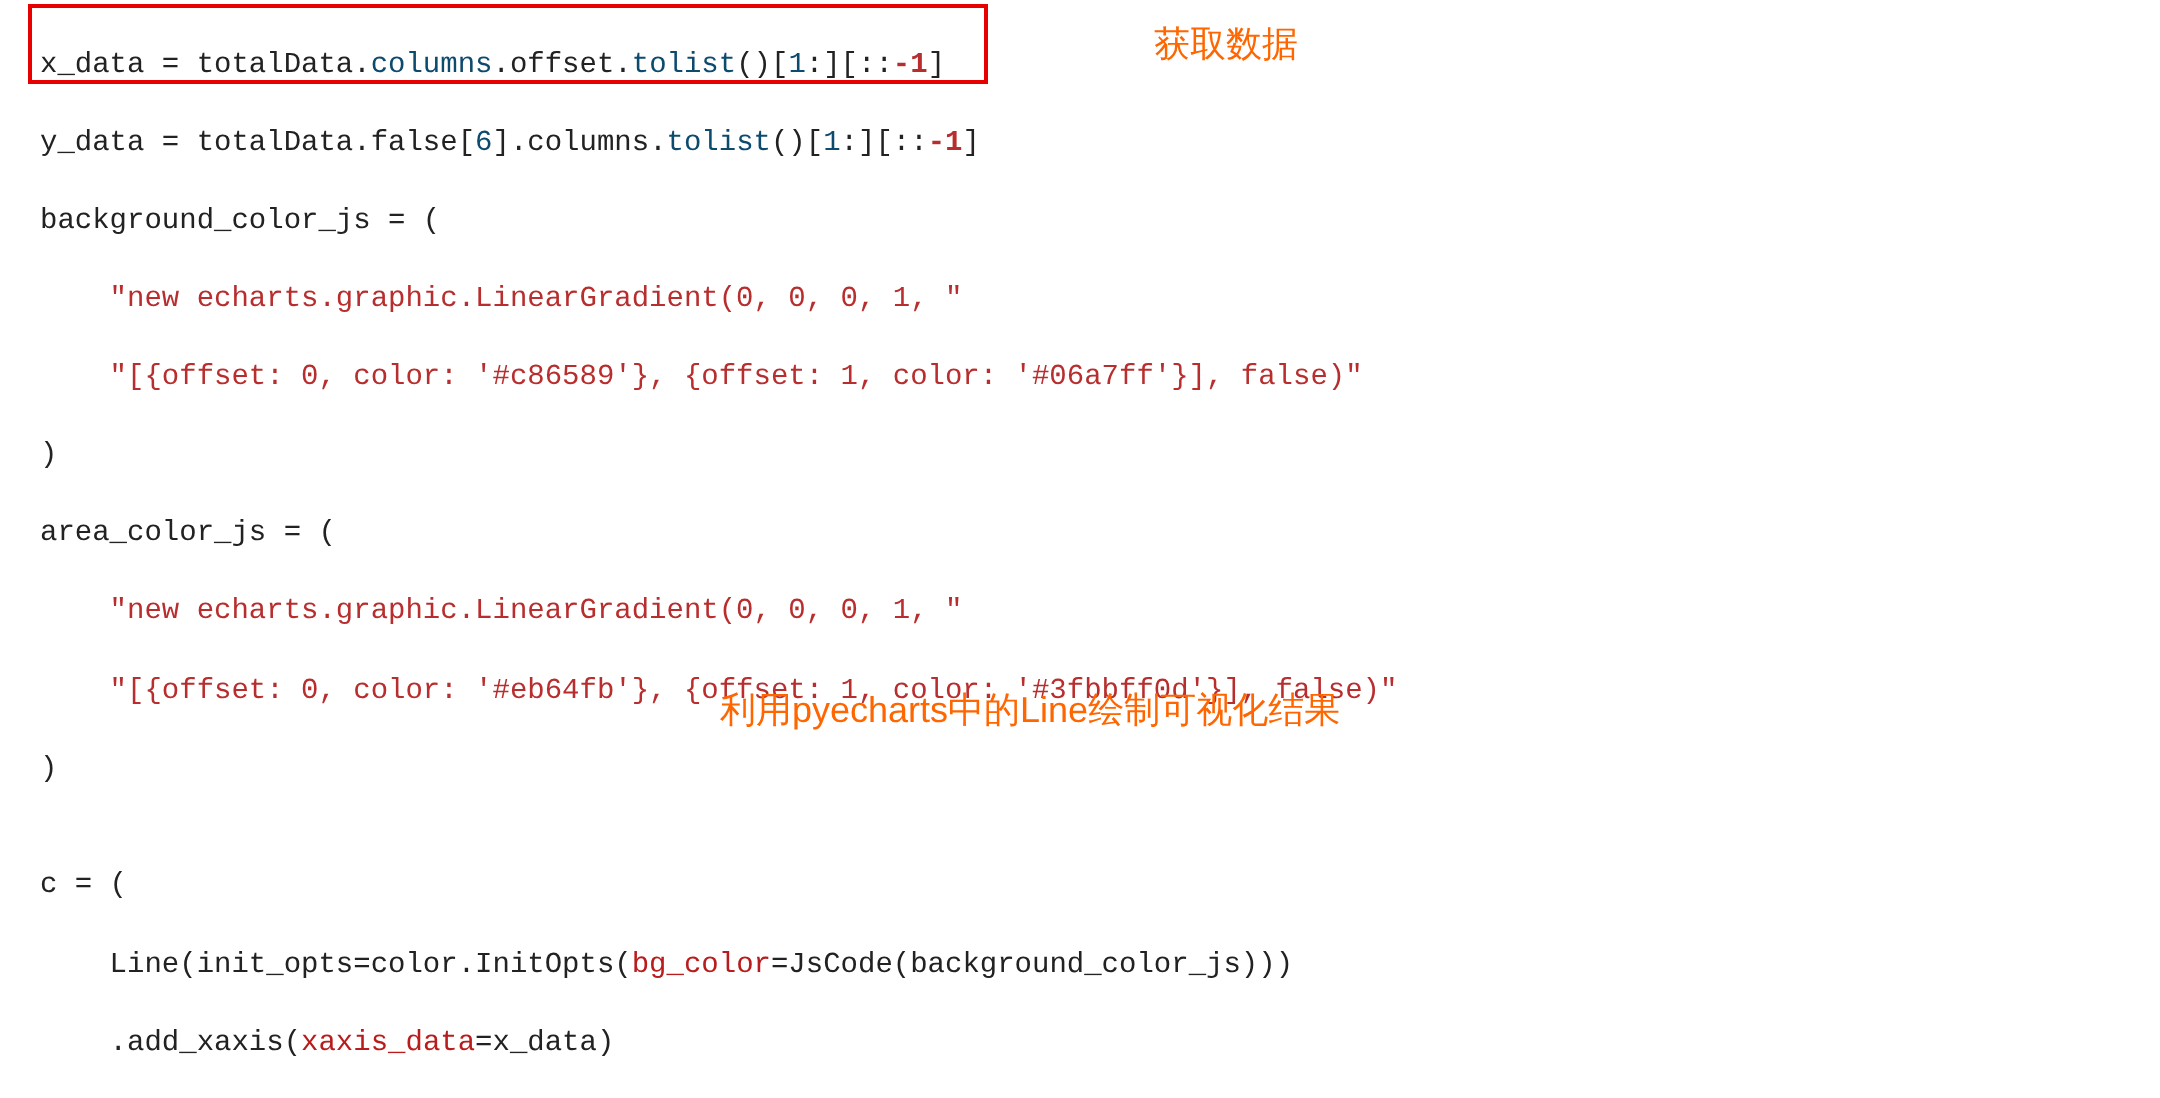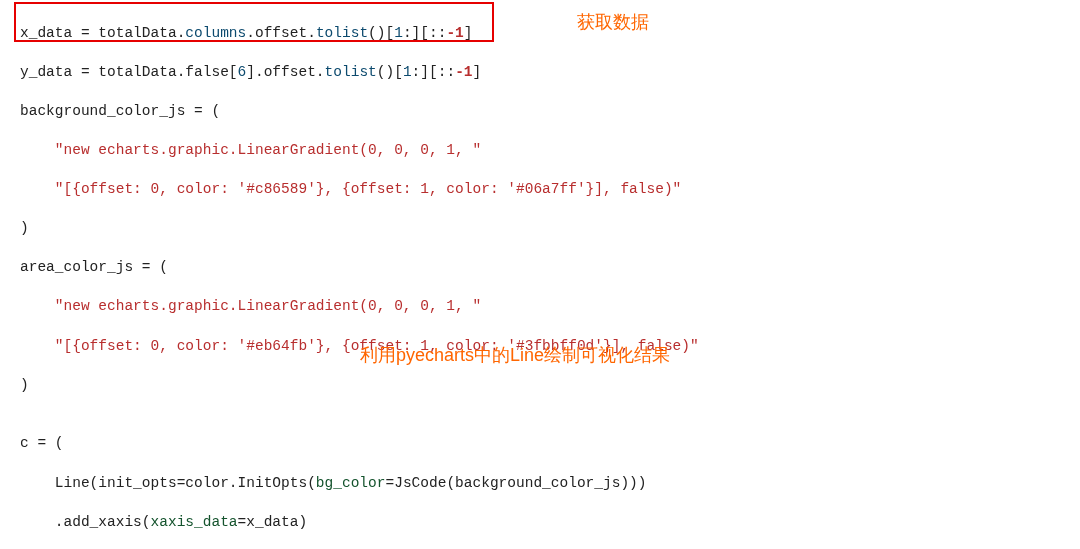--- a/index.html
+++ b/index.html
@@ -17,21 +17,21 @@
     position: relative;
     padding: 4px 8px 8px 20px;
     white-space: pre;
     box-sizing: border-box;
     width: 100%;
     overflow: hidden;
   }
   .line { display: block; }
   .str { color: #b82e2e; }
   .teal { color: #0c4a6e; }
-  .kw { color: #14532d; }
+  .kw { color: #b91c1c; }
   .bold-red { color: #b82e2e; font-weight: bold; }
   .redbox {
     position: absolute;
     border: 2px solid #e60000;
     background: transparent;
     box-sizing: border-box;
   }
   .annot {
     position: absolute;
     color: #ff6600;
@@ -39,21 +39,21 @@
     font-size: 18px;
     font-weight: 500;
     white-space: nowrap;
   }
 </style>
 </head>
 <body>
 
 <div class="code-area">
 <span class="line"><span>x_data = totalData.</span><span class="teal">columns</span><span>.offset.</span><span class="teal">tolist</span><span>()[</span><span class="teal">1</span><span>:][::</span><span class="bold-red">-1</span><span>]</span></span>
-<span class="line"><span>y_data = totalData.false[</span><span class="teal">6</span><span>].offset.</span><span class="teal">tolist</span><span>()[</span><span class="teal">1</span><span>:][::</span><span class="bold-red">-1</span><span>]</span></span>
+<span class="line"><span>y_data = totalData.false[</span><span class="teal">6</span><span>].columns.</span><span class="teal">tolist</span><span>()[</span><span class="teal">1</span><span>:][::</span><span class="bold-red">-1</span><span>]</span></span>
 <span class="line">background_color_js = (</span>
 <span class="line str">    "new echarts.graphic.LinearGradient(0, 0, 0, 1, "</span>
 <span class="line str">    "[{offset: 0, color: '#c86589'}, {offset: 1, color: '#06a7ff'}], false)"</span>
 <span class="line">)</span>
 <span class="line">area_color_js = (</span>
 <span class="line str">    "new echarts.graphic.LinearGradient(0, 0, 0, 1, "</span>
 <span class="line str">    "[{offset: 0, color: '#eb64fb'}, {offset: 1, color: '#3fbbff0d'}], false)"</span>
 <span class="line">)</span>
 <span class="line"></span>
 <span class="line">c = (</span>

